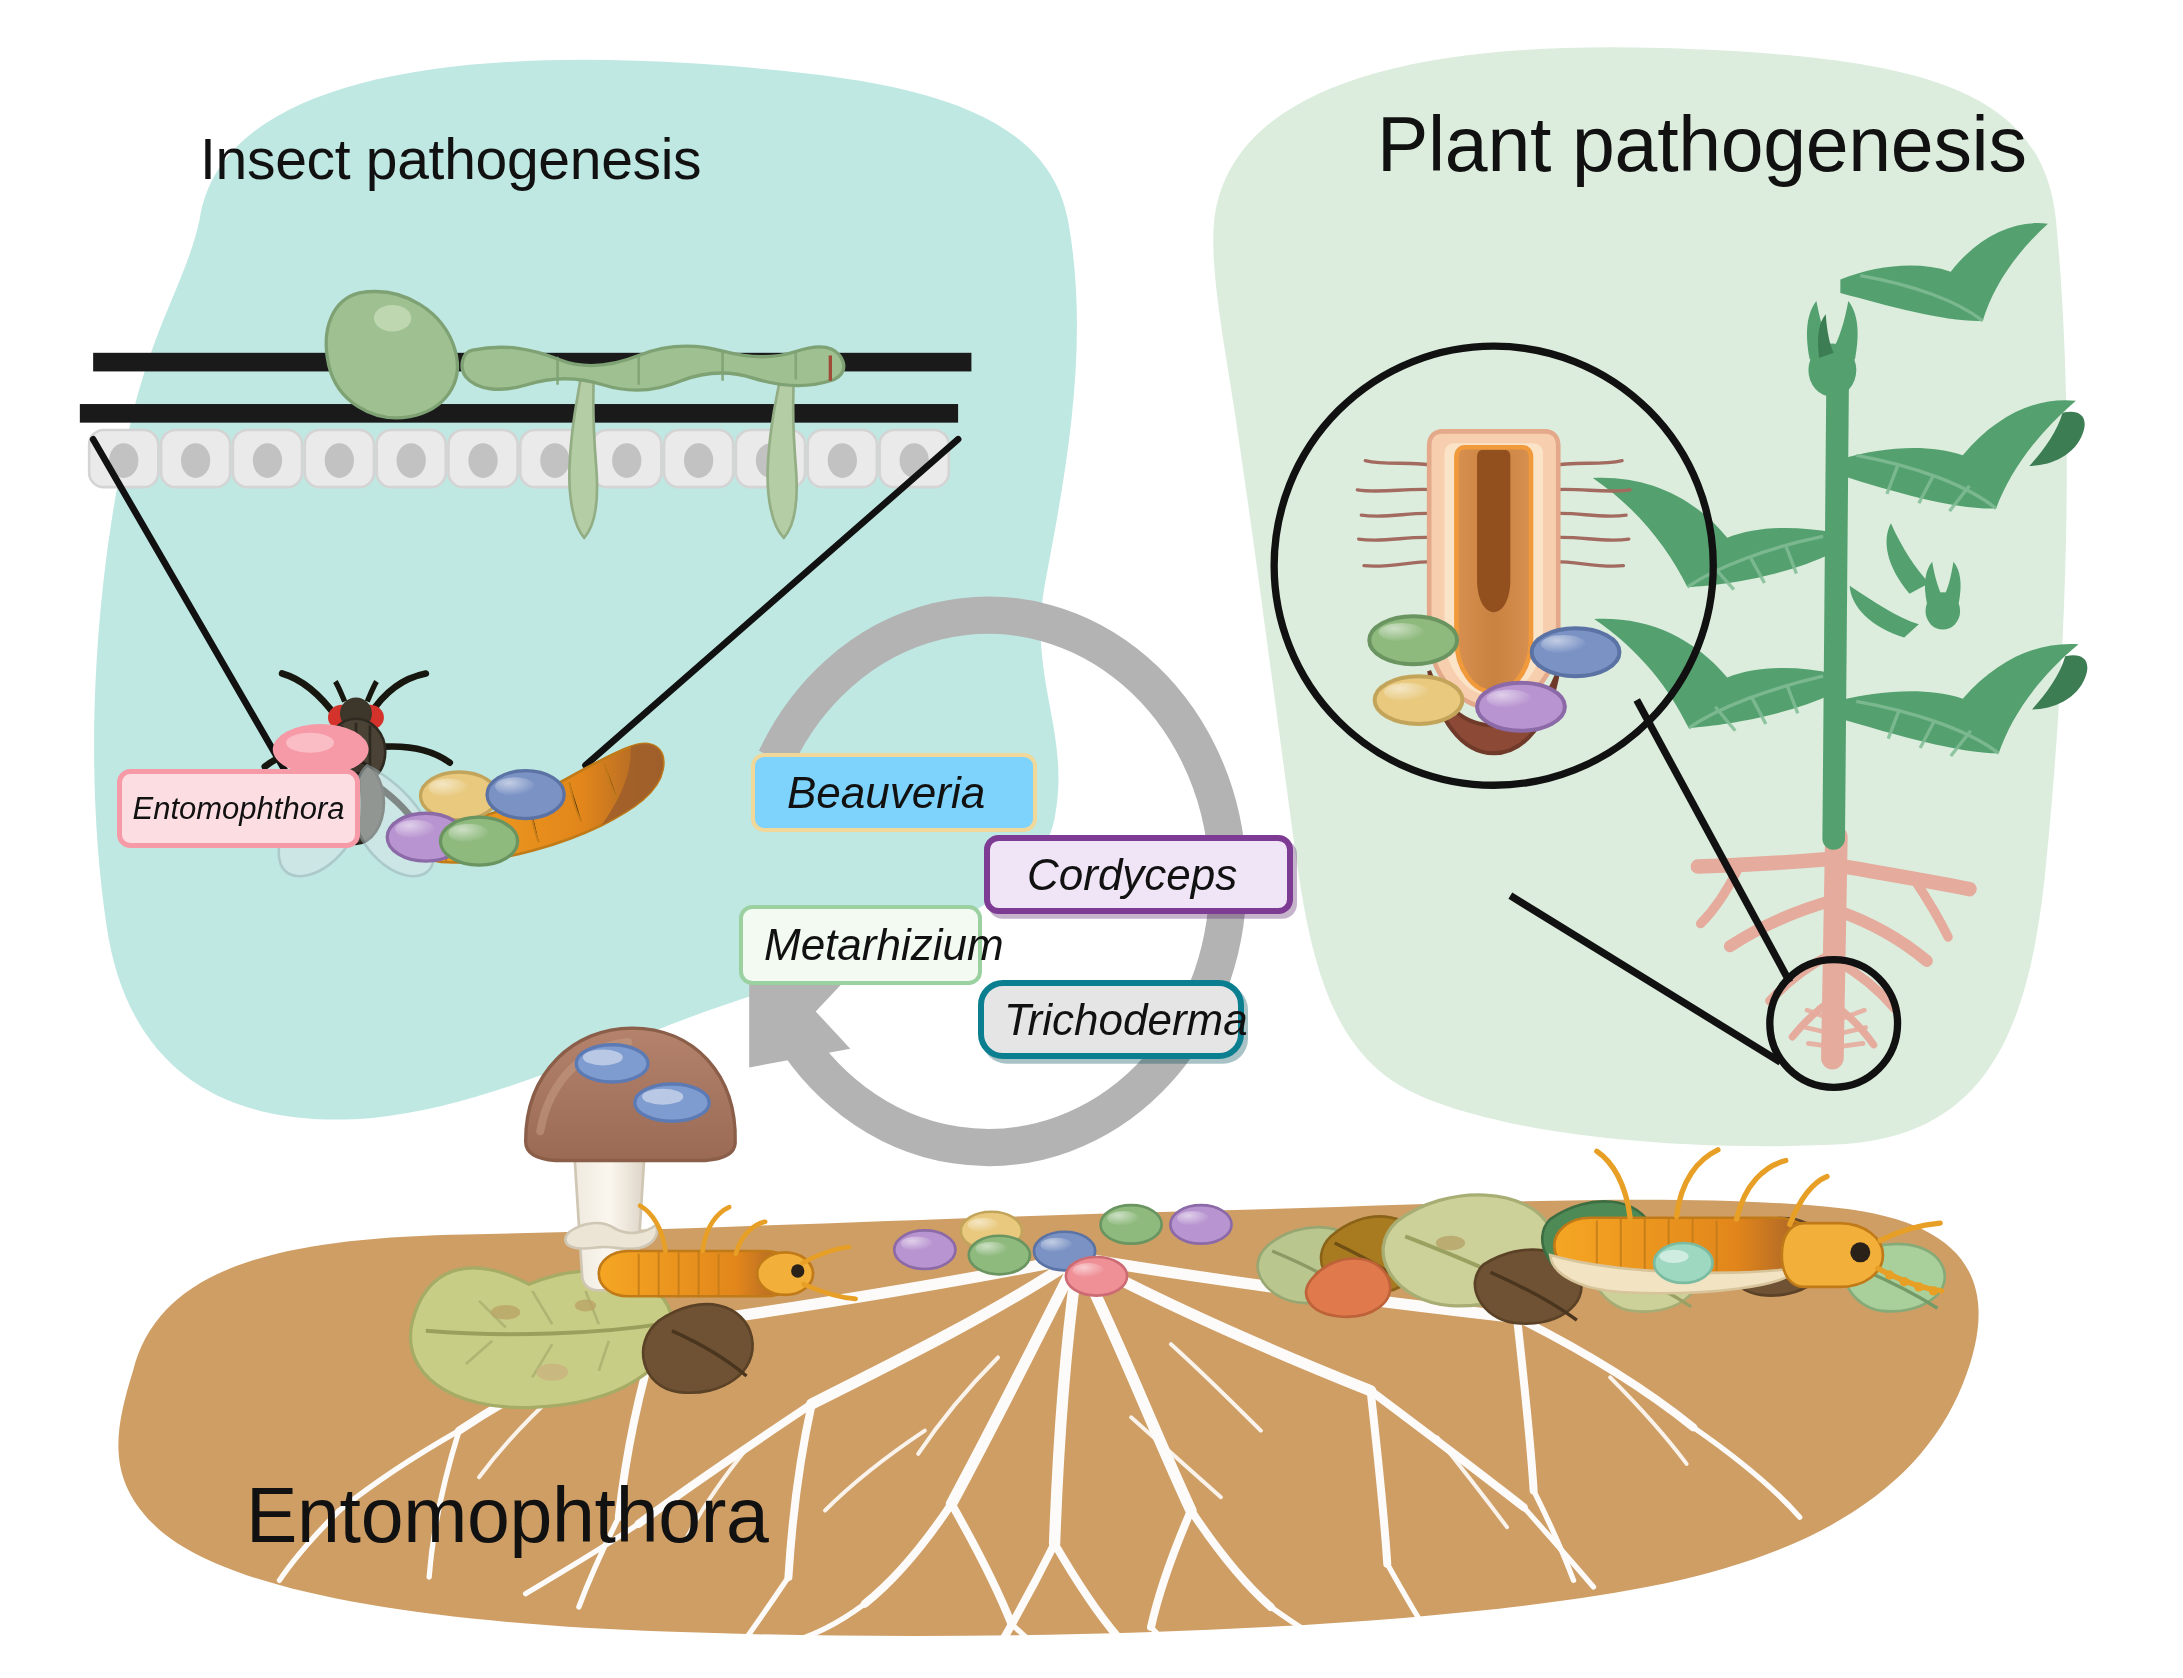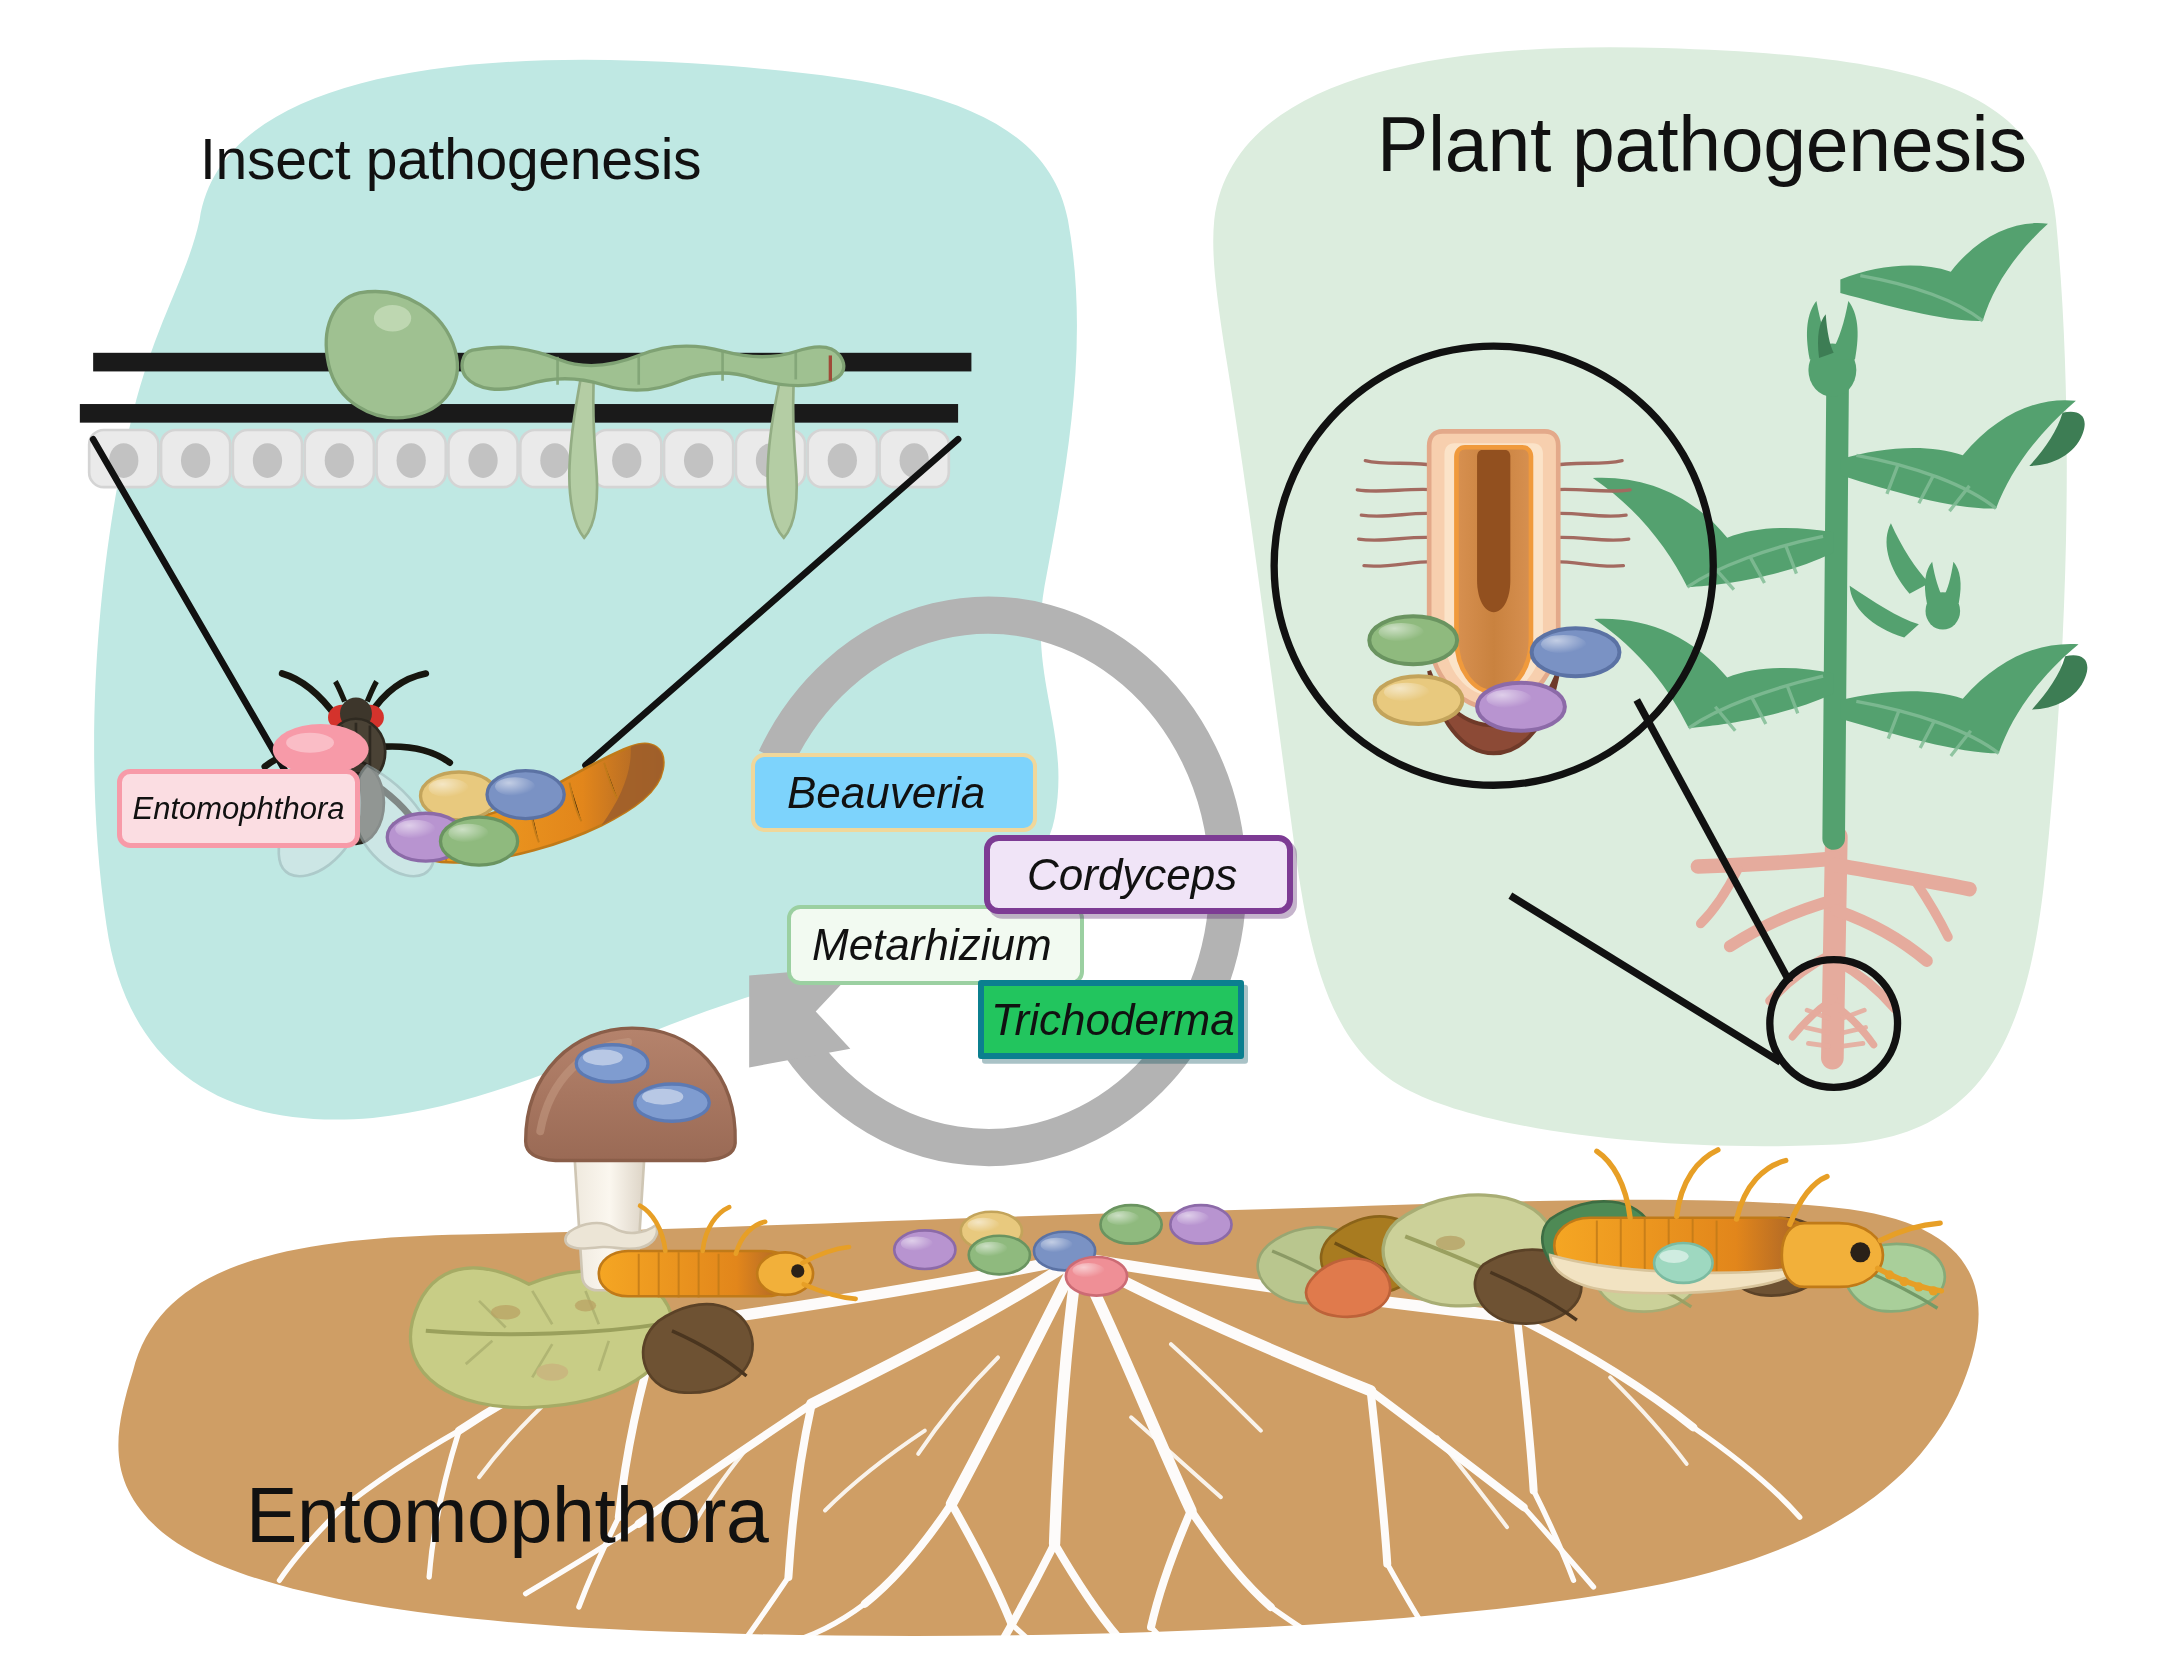--- a/index.html
+++ b/index.html
@@ -42,30 +42,29 @@
     z-index:6;
   }
   #chip-cordyceps{
     left:984px;top:835px;width:309px;height:79px;
     background:#f0e4f7;border:6px solid #7d3b94;border-radius:14.6px;
     font-size:44px;padding-left:37px;
     box-shadow:4px 4.7px 0 rgba(90,40,110,.35);
     z-index:8;
   }
   #chip-metarhizium{
-    left:739px;top:905px;width:297px;height:80px;
+    left:739px;top:905px;width:243px;height:80px;
     background:#f2faf1;border:4.7px solid #9bd0a1;border-radius:13.3px;
     font-size:44px;padding-left:21px;
     z-index:7;
-    margin-left:48px;
   }
   #chip-trichoderma{
     left:978px;top:980px;width:266px;height:79px;
-    background:#22c55e;border:6px solid #0b7f8f;border-radius:3px;
-    font-size:44px;padding-left:7px;
+    background:#e5e5e5;border:6px solid #0b7f8f;border-radius:25px;
+    font-size:44px;padding-left:20px;
     box-shadow:4px 4.7px 0 rgba(8,80,92,.35);
     z-index:8;
   }
 
   #chip-entomophthora{
     position:absolute;
     left:79px;top:769px;width:233px;height:69px;
     background:#fbdde2;border:5.3px solid #f79aa8;border-radius:13.3px;
     font-size:31px;font-style:italic;color:#111;
     display:flex;align-items:center;justify-content:center;

